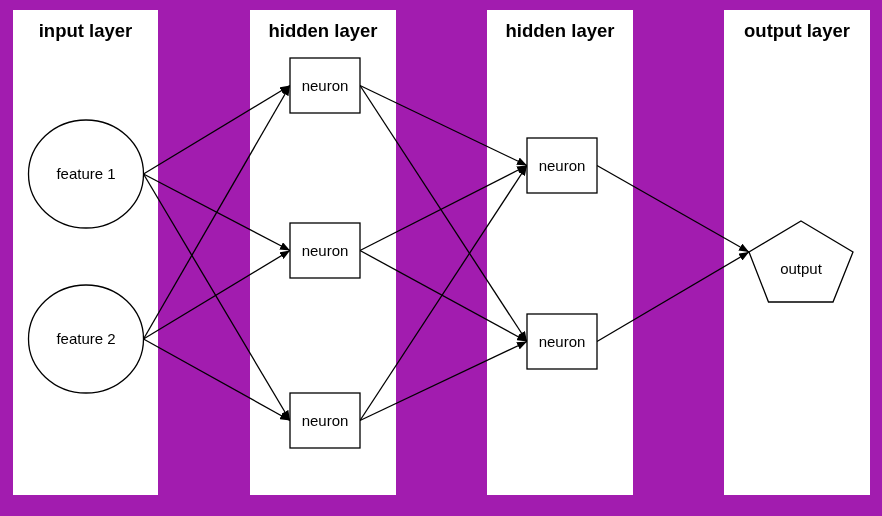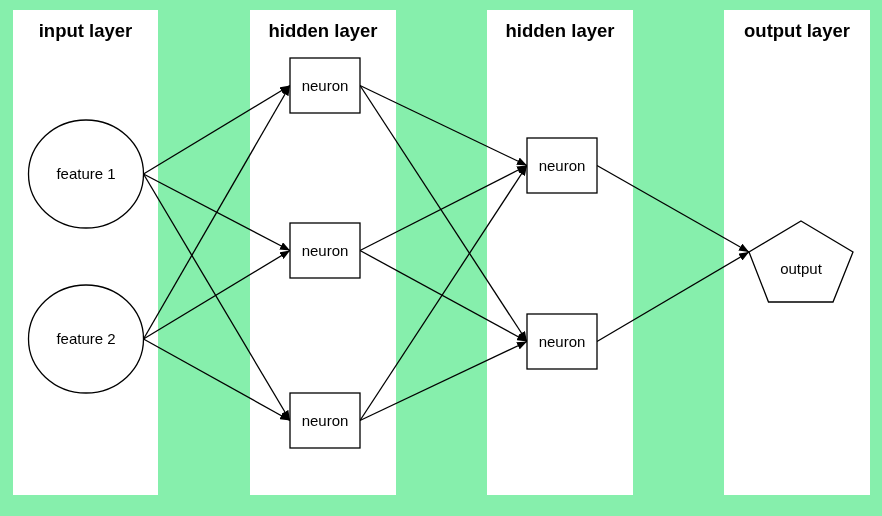--- a/index.html
+++ b/index.html
@@ -4,21 +4,21 @@
 <style>
   html, body {
     margin: 0;
     padding: 0;
     background: #000000;
   }
   .canvas {
     position: relative;
     width: 882px;
     height: 516px;
-    background: #86efac;
+    background: #a21caf;
     overflow: hidden;
     font-family: "Liberation Sans", sans-serif;
   }
   svg text {
     font-family: "Liberation Sans", sans-serif;
     fill: #000000;
   }
   text.layer-title {
     font-size: 18.5px;
     font-weight: bold;

